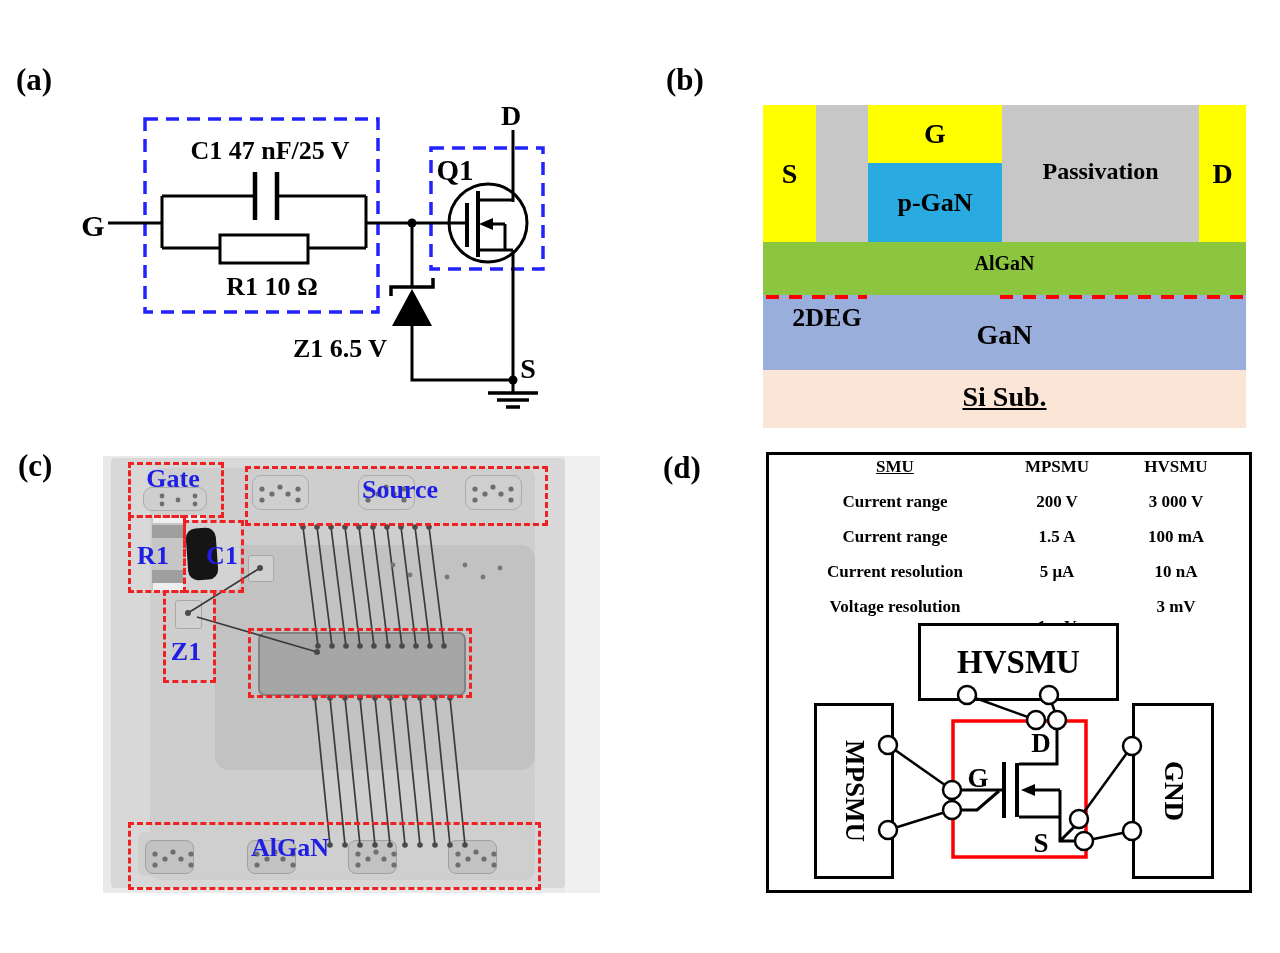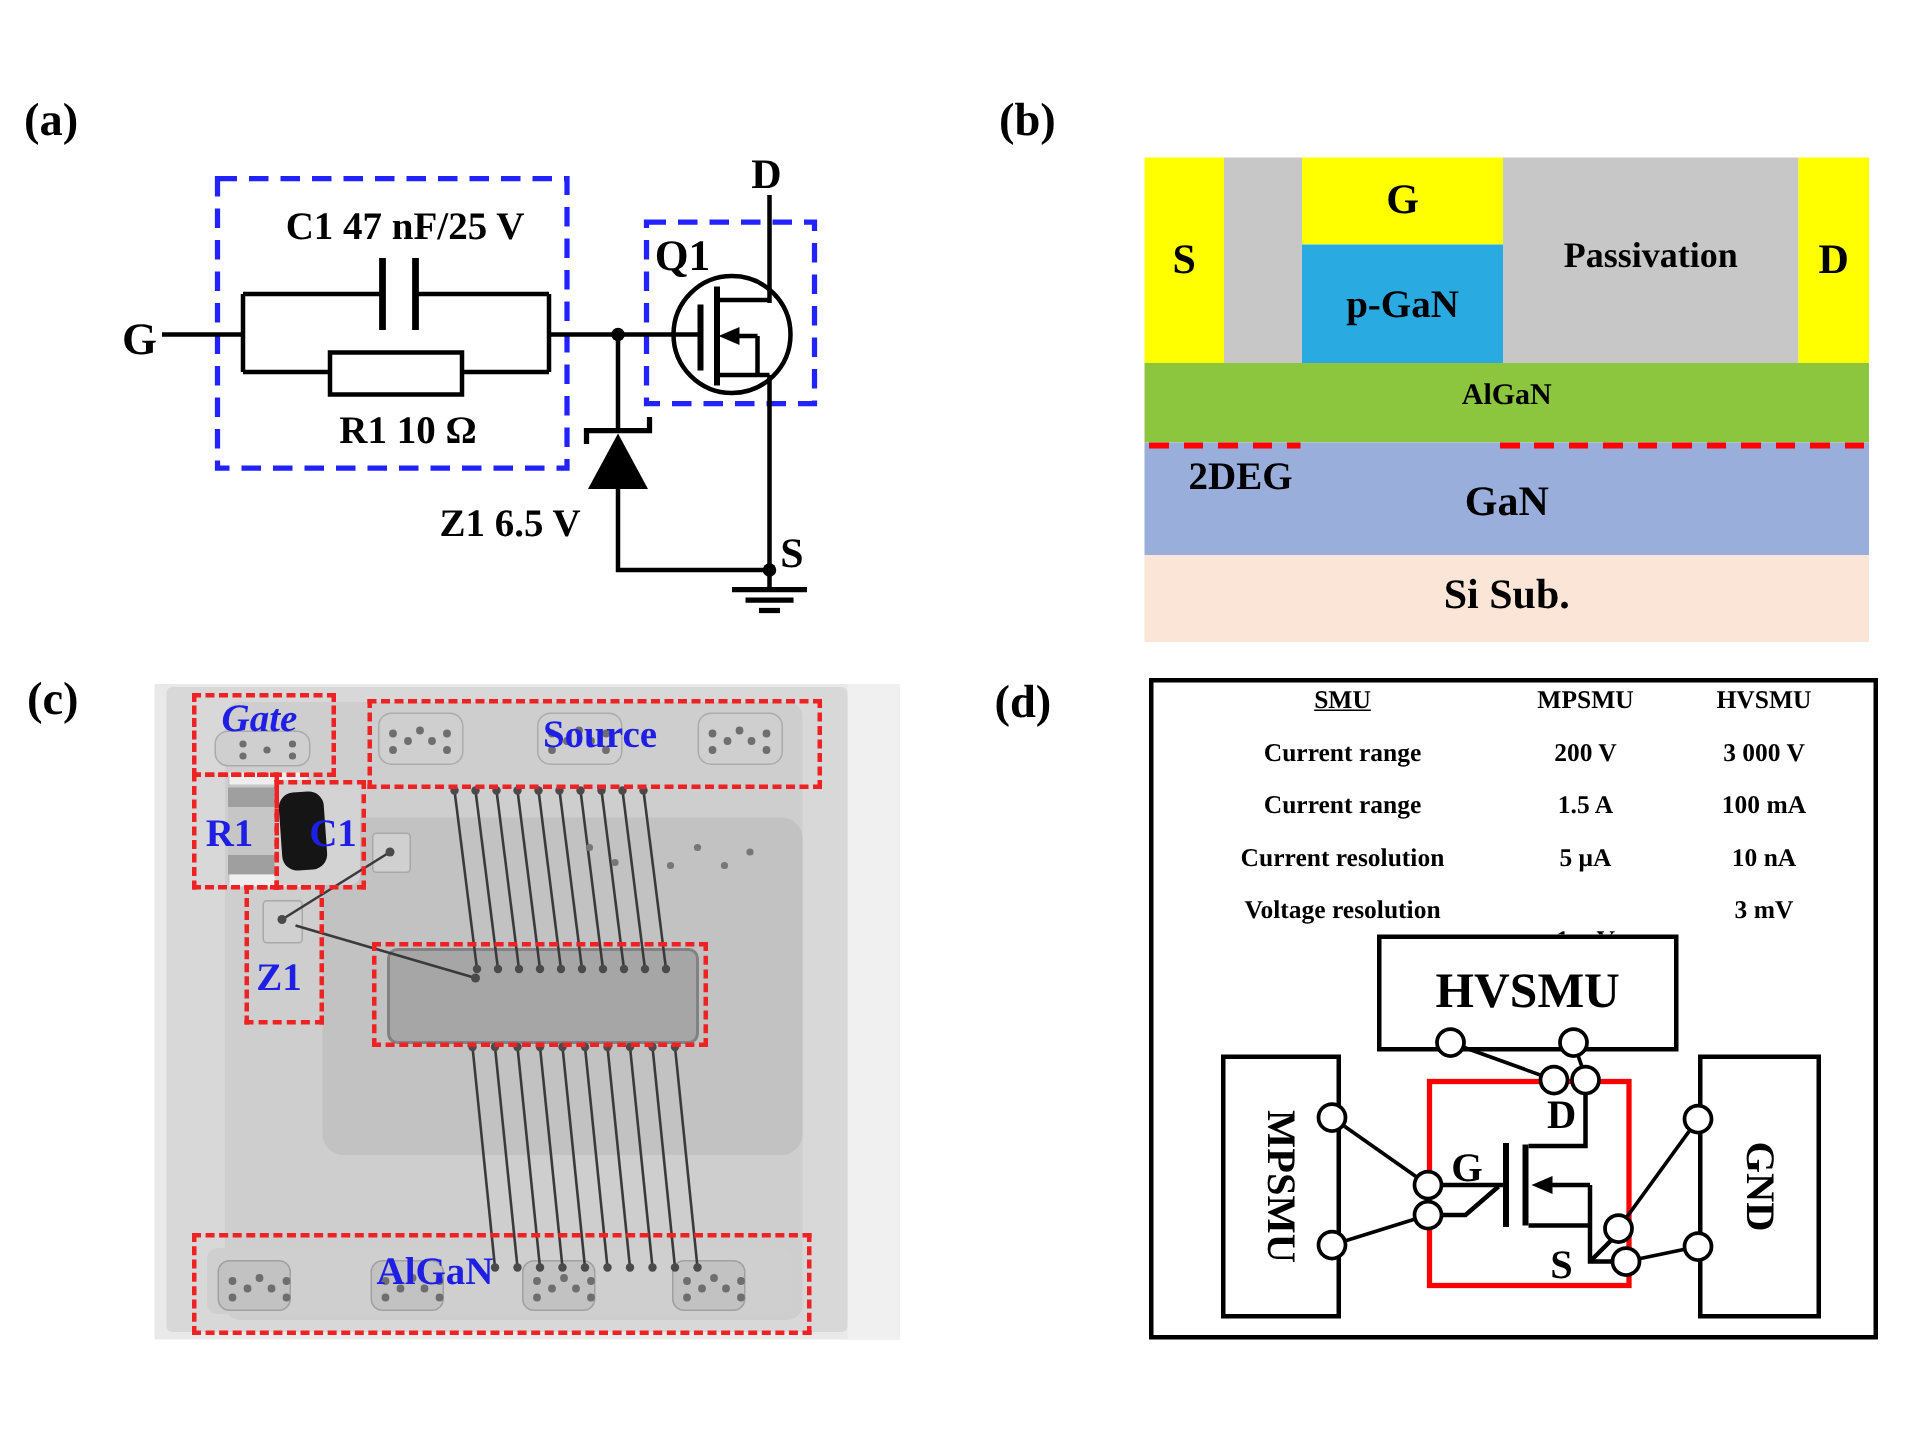--- a/index.html
+++ b/index.html
@@ -49,21 +49,21 @@
     <div class="deg-dash" style="left:1000px;top:295px;width:244px;"></div>
 
     <div class="btxt" style="left:763px;top:158px;width:53px;font-size:28px;">S</div>
     <div class="btxt" style="left:868px;top:118px;width:134px;font-size:28px;">G</div>
     <div class="btxt" style="left:868px;top:188px;width:134px;font-size:26px;">p-GaN</div>
     <div class="btxt" style="left:1002px;top:158px;width:197px;font-size:24px;">Passivation</div>
     <div class="btxt" style="left:1199px;top:158px;width:47px;font-size:28px;">D</div>
     <div class="btxt" style="left:763px;top:252px;width:483px;font-size:20px;">AlGaN</div>
     <div class="btxt" style="left:772px;top:303px;width:110px;font-size:26px;">2DEG</div>
     <div class="btxt" style="left:763px;top:319px;width:483px;font-size:28px;">GaN</div>
-    <div class="btxt" style="left:763px;top:381px;width:483px;font-size:28px;">Si Sub.</div>
+    <div class="btxt" style="left:763px;top:381px;width:483px;font-size:28px;text-decoration:underline;">Si Sub.</div>
   </div>
 
   <div id="photo">
     <div class="xr" style="left:462px;top:0;width:35px;height:437px;background:#F0F0F0;"></div>
     <div class="xr" style="left:8px;top:2px;width:454px;height:430px;background:#D8D8D8;border-radius:4px;"></div>
     <div class="xr" style="left:47px;top:12px;width:385px;height:412px;background:#CECECE;border-radius:10px;"></div>
     <div class="xr" style="left:112px;top:89px;width:320px;height:225px;background:#C2C2C2;border-radius:14px;"></div>
 
     <div class="xr" style="left:40px;top:31px;width:62px;height:22px;background:#CFCFCF;border:1px solid #ABABAB;border-radius:9px;"></div>
     <div class="xr" style="left:149px;top:19px;width:55px;height:33px;background:#CFCFCF;border:1px solid #ABABAB;border-radius:9px;"></div>
@@ -197,21 +197,21 @@
     </svg>
 
     <div class="redbox" style="left:25px;top:6px;width:90px;height:50px;"></div>
     <div class="redbox" style="left:142px;top:10px;width:297px;height:54px;"></div>
     <div class="redbox" style="left:25px;top:59px;width:52px;height:72px;"></div>
     <div class="redbox" style="left:80px;top:64px;width:55px;height:67px;"></div>
     <div class="redbox" style="left:60px;top:134px;width:47px;height:87px;"></div>
     <div class="redbox" style="left:145px;top:172px;width:218px;height:64px;"></div>
     <div class="redbox" style="left:25px;top:366px;width:407px;height:62px;"></div>
 
-    <div class="bluelab" style="left:25px;top:10px;width:90px;font-style:italic;">Gate</div>
+    <div class="bluelab" style="left:25px;top:10px;width:90px;">Gate</div>
     <div class="bluelab" style="left:202px;top:21px;width:190px;">Source</div>
     <div class="bluelab" style="left:27px;top:87px;width:46px;">R1</div>
     <div class="bluelab" style="left:96px;top:87px;width:46px;">C1</div>
     <div class="bluelab" style="left:60px;top:183px;width:46px;">Z1</div>
     <div class="bluelab" style="left:132px;top:379px;width:110px;">AlGaN</div>
   </div>
 
   <div class="dbox" style="left:766px;top:452px;width:480px;height:435px;"></div>
 
   <div>

